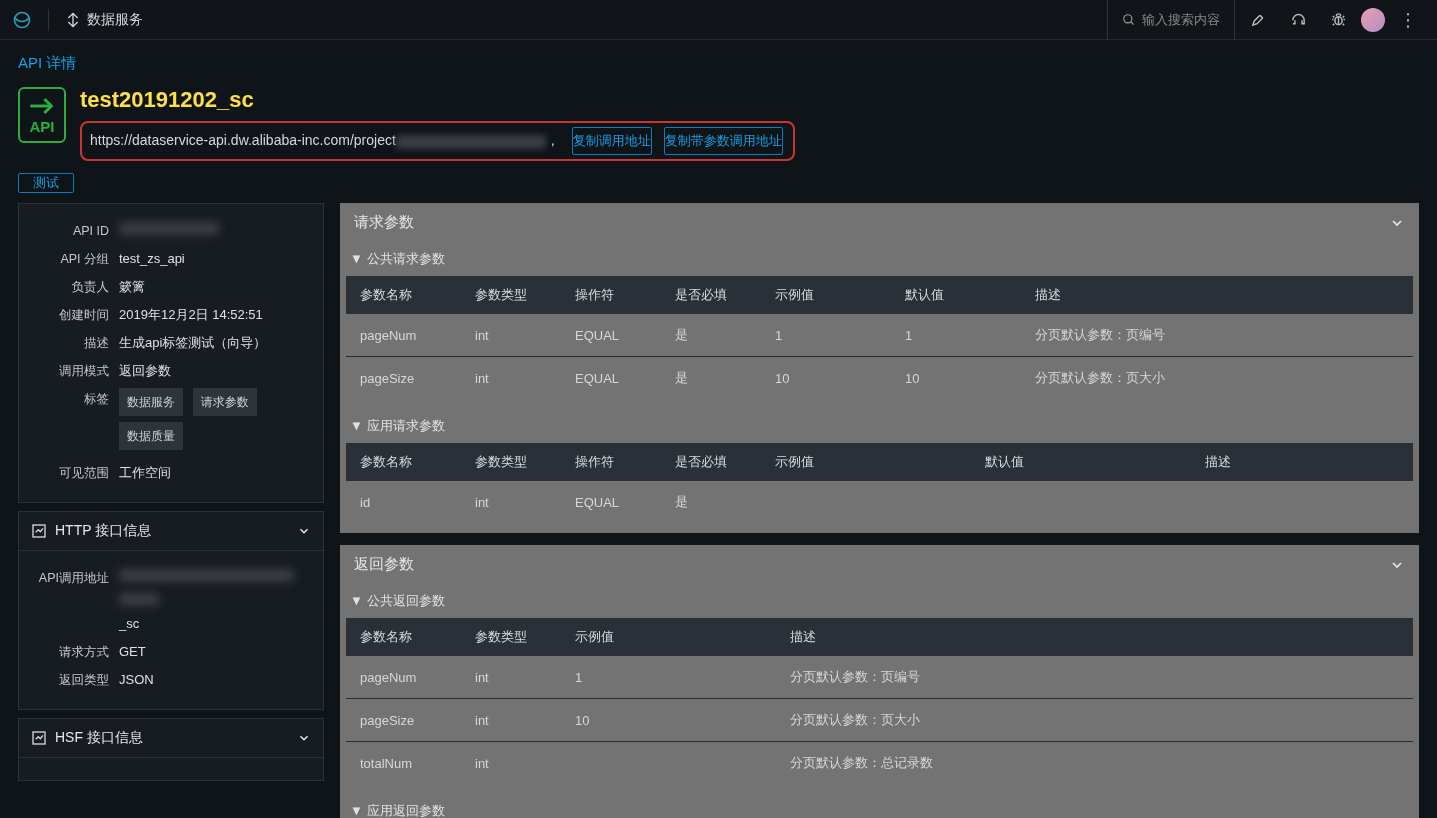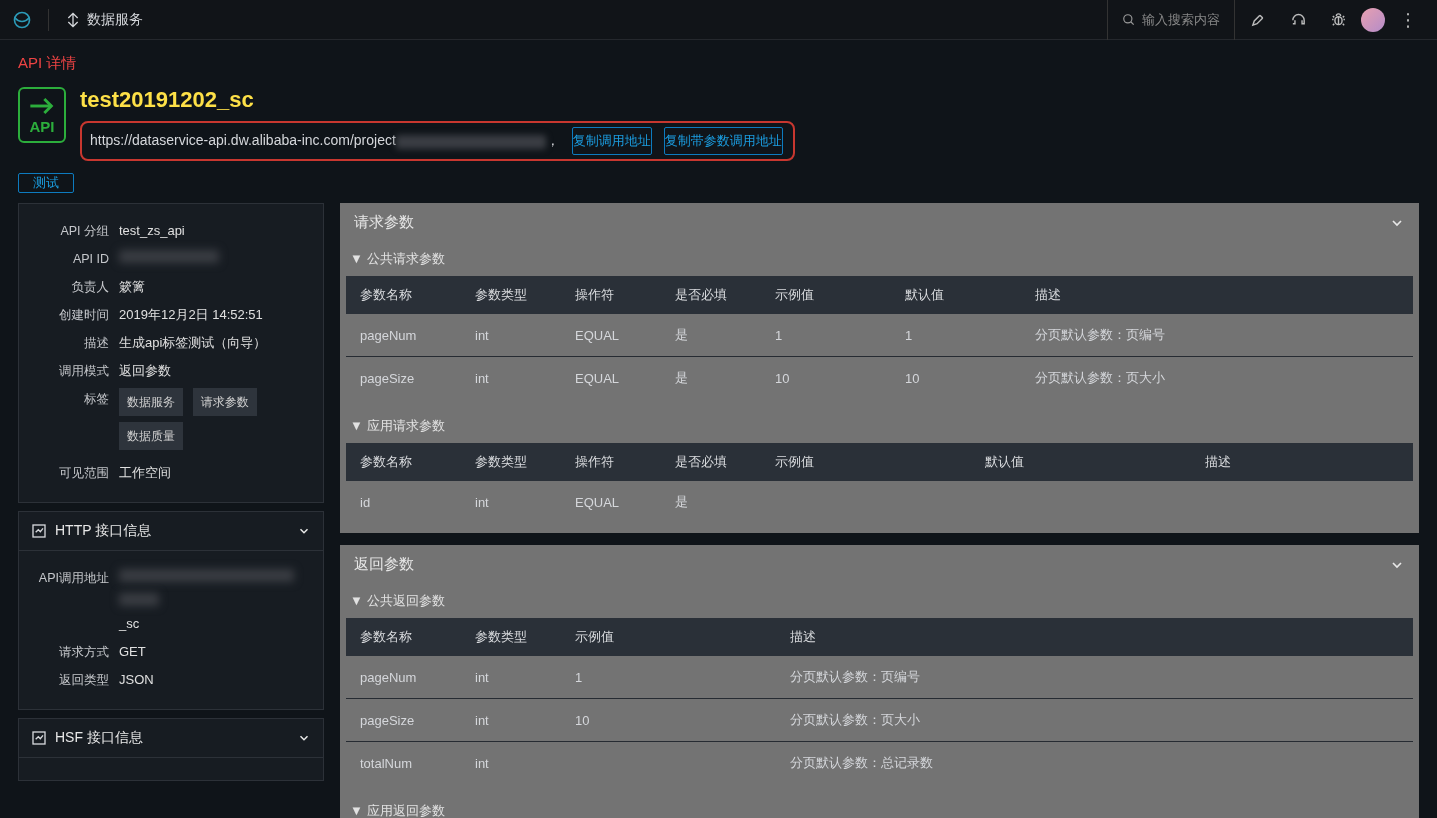--- a/index.html
+++ b/index.html
@@ -25,21 +25,21 @@
   .topbar-right{margin-left:auto;display:flex;align-items:center;gap:6px;}
   .logo-icon{width:20px;height:20px;display:flex;align-items:center;justify-content:center;color:#2c9ab7;}
   .topbar-title{color:#d5d7db;font-size:14px;display:flex;align-items:center;gap:6px;}
   .search-box{display:flex;align-items:center;gap:6px;color:#888;border-left:1px solid #333;border-right:1px solid #333;padding:0 14px;height:40px;}
   .top-ico{width:34px;height:40px;display:flex;align-items:center;justify-content:center;color:#bcbcbc;}
   .avatar{width:24px;height:24px;border-radius:50%;background:linear-gradient(135deg,#e8a0b0,#b48cc9);}
   .vmore{color:#bbb;font-size:18px;}
 
   
   .page{padding:14px 18px 0 18px;}
-  .page-title{color:#ef4444;font-size:15px;margin-bottom:14px;}
+  .page-title{color:#0ea5e9;font-size:15px;margin-bottom:14px;}
   .header-row{display:flex;align-items:flex-start;gap:14px;margin-bottom:10px;}
   .api-badge{
     width:48px;height:56px;border:2px solid #2cae3c;border-radius:6px;
     display:flex;flex-direction:column;align-items:center;justify-content:center;gap:2px;
   }
   .api-badge .arrow{color:#2cae3c;}
   .api-badge .atxt{color:#2cae3c;font-weight:bold;font-size:15px;}
   .header-main{flex:1;}
   .api-name{color:#fde047;font-size:22px;font-weight:600;margin-bottom:8px;}
   .url-row{
@@ -170,26 +170,26 @@
     <button class="btn-outline" style="padding:0 14px;">测试</button>
   </div>
 
   <div class="columns">
 
     <div class="sidecol">
 
       <div class="panel">
         <div class="panel-body">
           <div class="kv">
+              <span class="k">API ID</span>
+              <span class="v"><span class="blur-strip" style="width:100px;"></span></span>
+            </div>
+          <div class="kv">
               <span class="k">API 分组</span>
               <span class="v">test_zs_api</span>
-            </div>
-          <div class="kv">
-              <span class="k">API ID</span>
-              <span class="v"><span class="blur-strip" style="width:100px;"></span></span>
             </div>
           <div class="kv">
               <span class="k">负责人</span>
               <span class="v">簌篱</span>
             </div>
           <div class="kv">
               <span class="k">创建时间</span>
               <span class="v">2019年12月2日 14:52:51</span>
             </div>
           <div class="kv">

